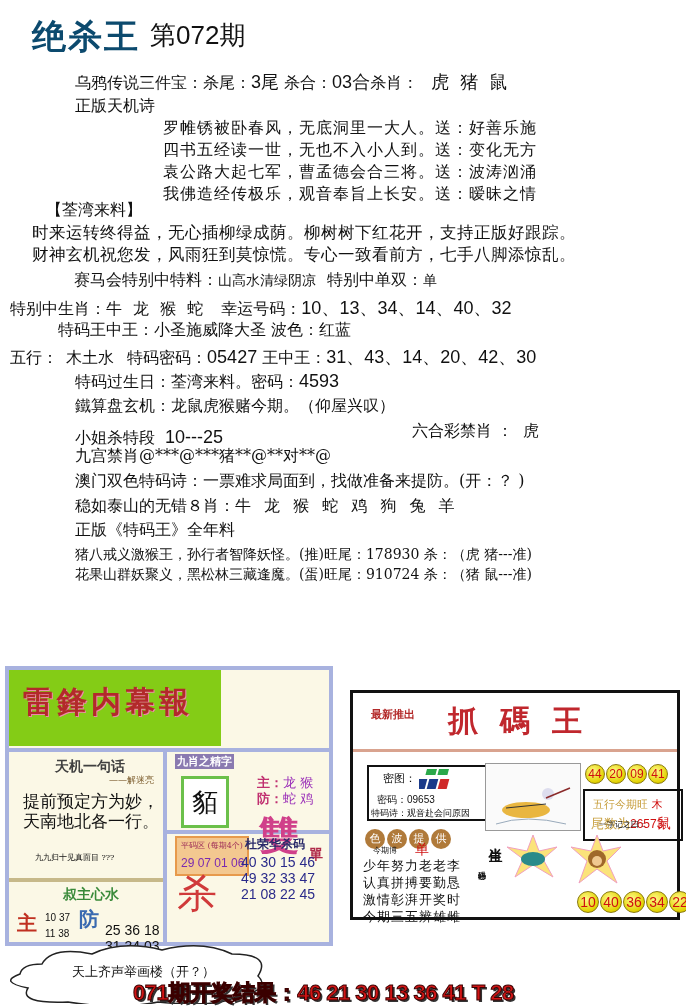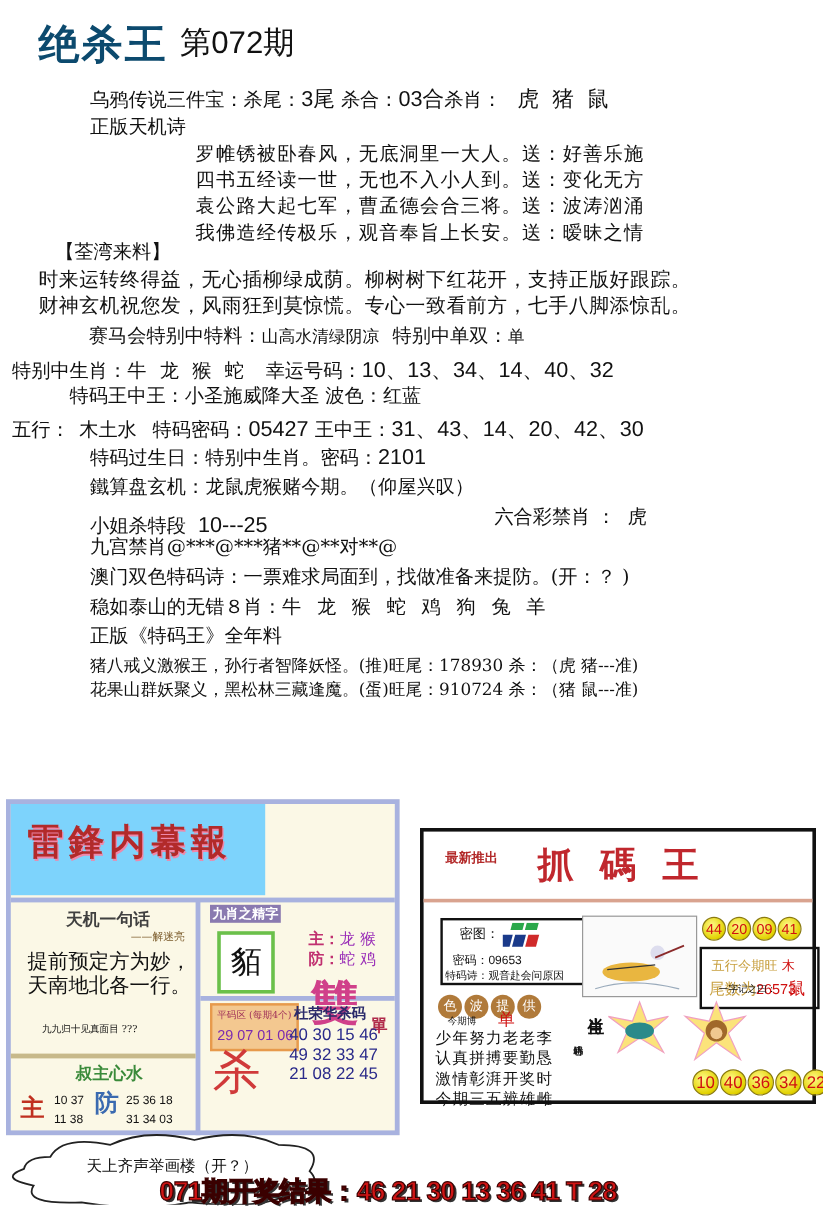--- a/index.html
+++ b/index.html
@@ -9,21 +9,21 @@
   .title-red { left: 10px; top: 14px; font-size: 34px; color: #0c4a6e; font-family: "DejaVu Sans", sans-serif; font-weight: bold; letter-spacing: 2px; margin-left: 22px; }
   .issue { left: 150px; top: 18px; font-size: 26px; font-family: "Liberation Sans", sans-serif; }
   .line { font-size: 16px; }
   .sans { font-family: "Liberation Sans", sans-serif; }
   .big { font-size: 18px; }
   .poem { left: 163px; font-size: 16px; letter-spacing: 1px; }
   .small { font-size: 14px; }
 
   
   .panel-l { left: 5px; top: 666px; width: 328px; height: 280px; border: 4px solid #a8b2df; background: #fbf8e6; }
-  .pl-head { position:absolute; left:0; top:0; width:212px; height:76px; background:#7dd3fc; }
+  .pl-head { position:absolute; left:0; top:0; width:212px; height:76px; background:#84cc16; }
   .pl-title { position:absolute; left:14px; top:12px; font-size:30px; color:#b22a2a; font-weight:bold; letter-spacing:4px; text-shadow:1px 1px 0 #e8a; }
   .pl-divider { position:absolute; left:0; top:78px; width:320px; height:4px; background:#a8b2df; }
   .pl-vdiv { position:absolute; left:154px; top:80px; width:4px; height:196px; background:#a8b2df; }
   .pl-hdiv-l { position:absolute; left:0; top:208px; width:154px; height:4px; background:#c7b98a; }
   .pl-hdiv-r { position:absolute; left:158px; top:160px; width:162px; height:4px; background:#a8b2df; }
   .pl-sub { position:absolute; font-size:14px; color:#404040; font-weight:bold; }
   .pl-text { position:absolute; font-size:17px; color:#111; }
   .pl-box { position:absolute; left:172px; top:106px; width:48px; height:52px; border:3px solid #6bc04a; background:#fff; font-size:26px; text-align:center; line-height:46px; }
   .pl-orange { position:absolute; left:166px; top:166px; width:74px; height:40px; background:#f3c890; border:2px solid #e79a4c; }
   .pl-purple { color:#9a2fb8; }
@@ -87,21 +87,21 @@
   <span>波色：</span><span>红蓝</span>
 </div>
 
 <div class="abs line" style="left:10px;top:345px;">
   <span>五行：</span><span style="margin-left:8px">木土水</span>
   <span style="margin-left:8px">特码密码：</span><span class="sans big">05427</span>
   <span>王中王：</span><span class="sans big">31、43、14、20、42、30</span>
 </div>
 
 <div class="abs line" style="left:75px;top:371px;">
-  <span>特码过生日：</span><span>特别中生肖。密码：</span><span class="sans big">2101</span>
+  <span>特码过生日：</span><span>荃湾来料。密码：</span><span class="sans big">4593</span>
 </div>
 
 <div class="abs line" style="left:75px;top:396px;">
   <span>鐵算盘玄机：</span><span>龙鼠虎猴赌今期。（仰屋兴叹）</span>
 </div>
 
 <div class="abs line" style="left:75px;top:427px;">
   <span>小姐杀特段</span><span class="sans big" style="margin-left:10px">10---25</span>
 </div>
 <div class="abs line" style="left:412px;top:421px;">
@@ -154,21 +154,21 @@
   <div class="pl-shuang">雙</div>
   <div class="pl-dan">單</div>
 
   <div class="pl-sub" style="left:54px;top:216px;color:#3a8a3a;">叔主心水</div>
   <div class="pl-sub" style="left:8px;top:240px;font-size:20px;color:#c03020;">主</div>
   <div class="num-grid" style="left:36px;top:240px;color:#111;font-size:10px;">
     <div>10 37</div>
       <div>11 38</div>
   </div>
   <div class="pl-sub" style="left:70px;top:236px;font-size:20px;color:#3a6ab0;">防</div>
-  <div class="num-grid" style="left:96px;top:240px;color:#111;font-size:10px;">
+  <div class="num-grid" style="left:96px;top:252px;color:#111;font-size:14px;">
     <div>25 36 18</div>
       <div>31 34 03</div>
   </div>
 
   <div class="pl-cha">杀</div>
   <div class="pl-sub" style="left:236px;top:166px;color:#2a2a6a;font-size:12px;">杜荣华杀码</div>
   <div class="num-grid" style="left:232px;top:184px;">
     <div>40 30 15 46</div>
     <div>49 32 33 47</div>
     <div>21 08 22 45</div>

